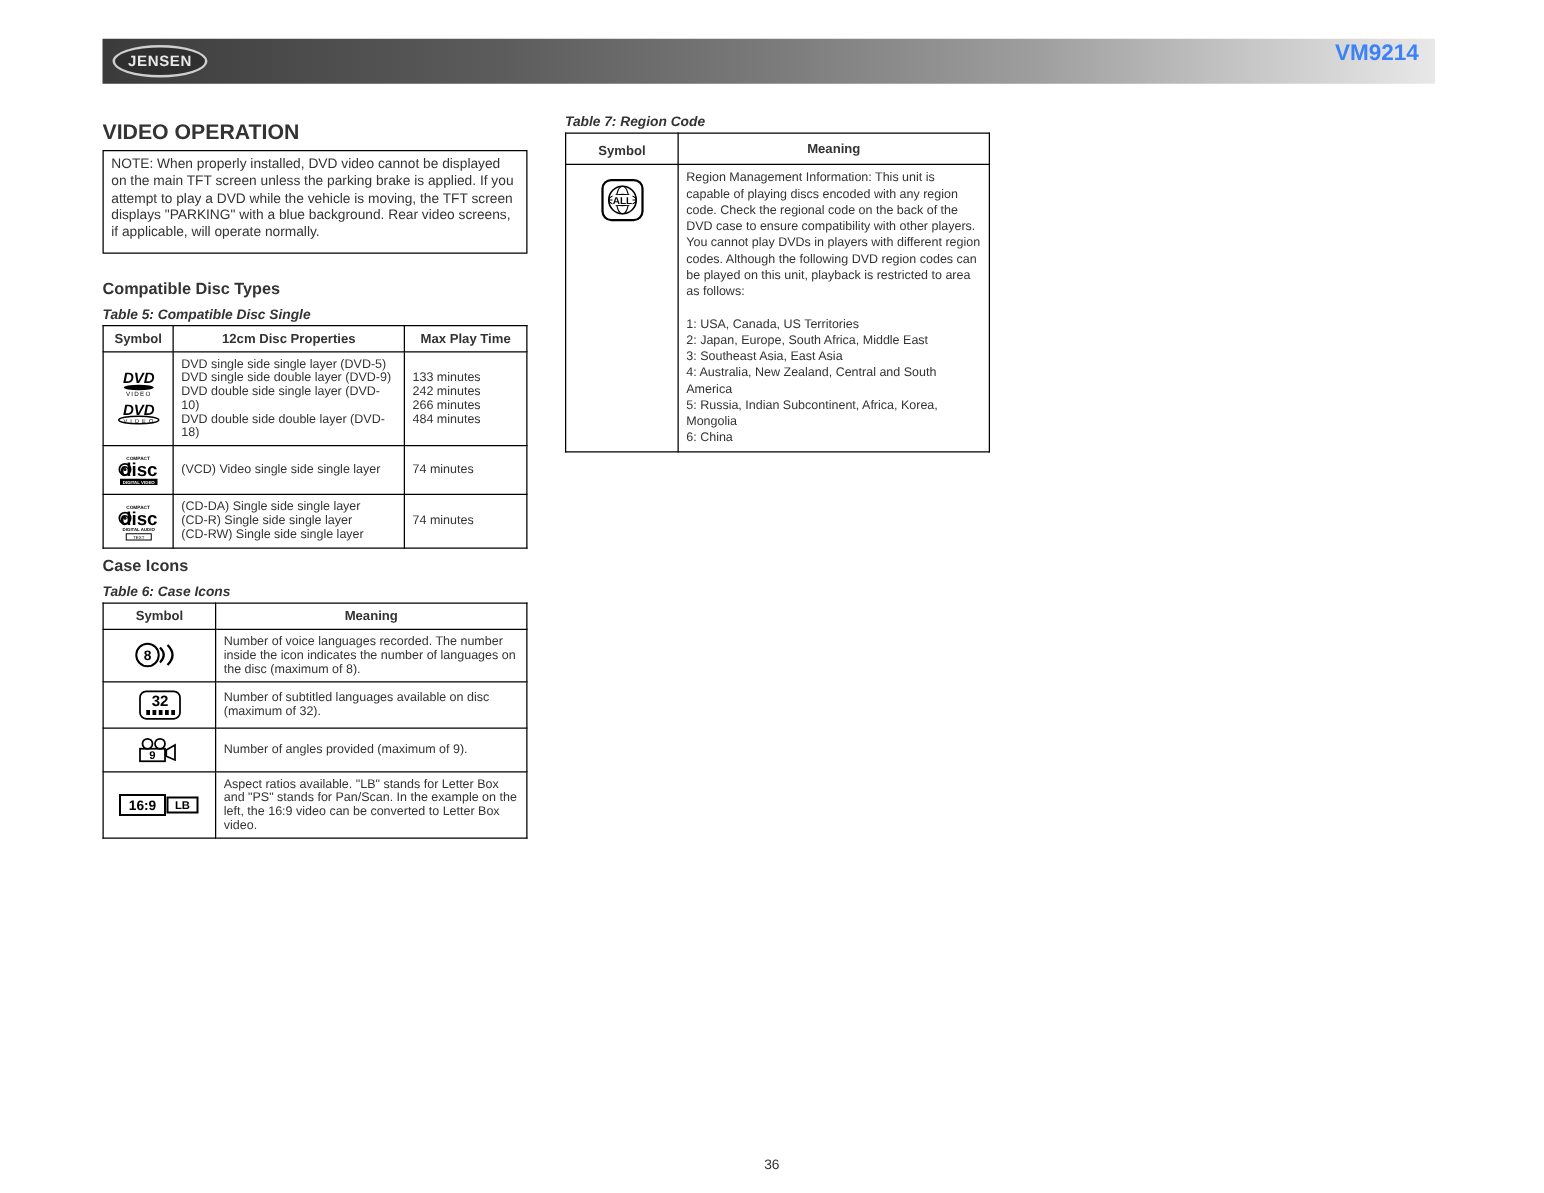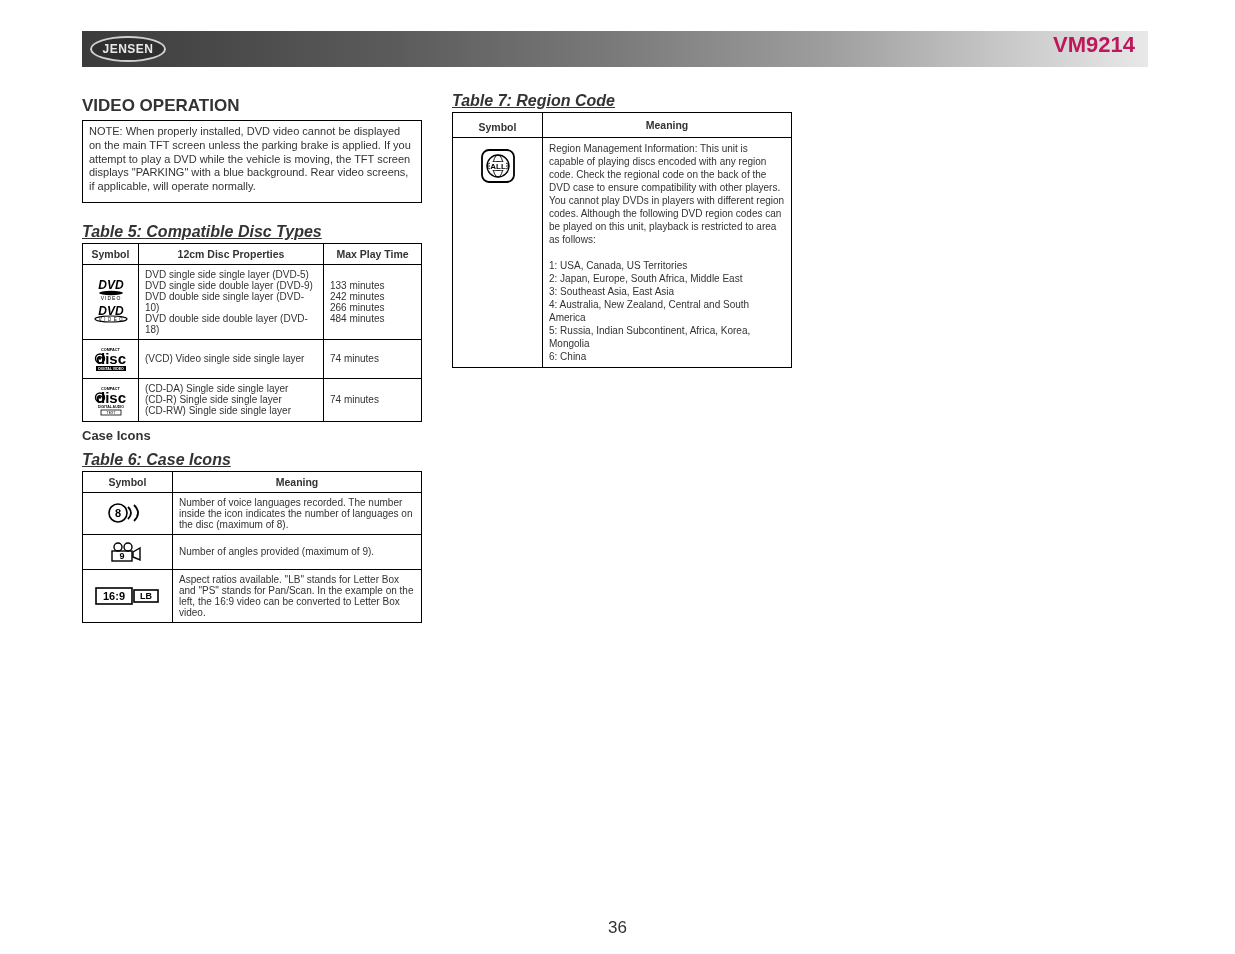--- a/index.html
+++ b/index.html
@@ -28,21 +28,21 @@
     border: 2px solid #cfcfcf;
     border-radius: 50%;
     display: flex; align-items: center; justify-content: center;
     background: #2f2f2f;
   }
   .logo-text {
     color: #e8e8e8; font-weight: bold; font-size: 12px; letter-spacing: 0.5px;
   }
   .model {
     position: absolute; top: 32px; right: 100px;
-    color: #be185d; font-size: 22px; font-weight: bold;
+    color: #3b82f6; font-size: 18px; font-weight: bold;
   }
 
   .page {
     position: absolute; top: 90px; left: 82px; width: 1066px;
   }
   .col-left { width: 340px; float: left; }
   .col-right { width: 340px; float: left; margin-left: 30px; }
 
   h1.section {
     font-size: 17px; font-weight: bold; margin: 6px 0 4px 0;
@@ -58,27 +58,27 @@
     border-collapse: collapse; width: 100%; font-size: 10.5px;
   }
   .tbl th, .tbl td {
     border: 1px solid #000; padding: 4px 6px; vertical-align: middle; text-align: left;
   }
   .tbl.compat td:nth-child(1) { width: 56px; text-align:center; padding:4px 2px;}
   .tbl.compat td:nth-child(3) { width: 98px; }
   .tbl.icons td:nth-child(1) { width: 90px; text-align:center; }
   .tbl.region td:nth-child(1) { width: 90px; text-align:center; vertical-align: top; padding-top:8px;}
   .hdr-row td { border-top-width:1px; border-bottom-width:1px; font-weight:bold; text-align:center;}
-  .caption { font-weight: bold; font-style: italic; font-size: 16px; margin: 8px 0 2px 0; text-decoration: underline; }
+  .caption { font-weight: bold; font-style: italic; font-size: 11px; margin: 8px 0 2px 0; }
 
   
   svg { display:block; margin:0 auto; }
 
   .pagenum {
-    position: absolute; bottom: 16px; width: 1235px; text-align: center; font-size: 17px; color:#333;
+    position: absolute; bottom: 16px; width: 1235px; text-align: center; font-size: 11px; color:#333;
   }
 </style>
 </head>
 <body>
 
 <div class="banner">
   <div class="logo-wrap">
     <div class="logo-oval">
       <span class="logo-text">JENSEN</span>
     </div>
@@ -86,21 +86,22 @@
 </div>
 <div class="model">VM9214</div>
 
 <div class="page">
   <div class="col-left">
     <h1 class="section">VIDEO OPERATION</h1>
     <div class="notebox">
       <p style="white-space:normal;">NOTE: When properly installed, DVD video cannot be displayed on the main TFT screen unless the parking brake is applied. If you attempt to play a DVD while the vehicle is moving, the TFT screen displays "PARKING" with a blue background. Rear video screens, if applicable, will operate normally.</p>
     </div>
 
-    <div class="caption">Table 5: Compatible Disc Types</div>
+    <h2 class="sub">Compatible Disc Types</h2>
+    <div class="caption">Table 5: Compatible Disc Single</div>
     <table class="tbl compat">
       <tbody>
           <tr class="hdr-row">
         <td>Symbol</td>
         <td>12cm Disc Properties</td>
         <td>Max Play Time</td>
       </tr>
       <tr>
         <td>
           <svg width="40" height="50" viewBox="0 0 40 50">
@@ -169,20 +170,34 @@
             <circle cx="12" cy="12" r="9" fill="none" stroke="#000" stroke-width="1.6"></circle>
             <text x="12" y="16" text-anchor="middle" font-size="11" font-weight="bold">8</text>
             <path d="M22 6 Q28 12 22 18" fill="none" stroke="#000" stroke-width="1.8"></path>
             <path d="M28 4 Q36 12 28 20" fill="none" stroke="#000" stroke-width="1.8"></path>
           </svg>
         </td>
         <td style="font-size:10px;">Number of voice languages recorded. The number inside the icon indicates the number of languages on the disc (maximum of 8).</td>
       </tr>
       <tr>
         <td>
+          <svg width="44" height="28" viewBox="0 0 44 28">
+            <rect x="6" y="3" width="32" height="22" rx="5" fill="none" stroke="#000" stroke-width="1.4"></rect>
+            <text x="22" y="15" text-anchor="middle" font-size="12" font-weight="bold">32</text>
+            <rect x="11" y="18" width="3" height="4"></rect>
+                <rect x="16" y="18" width="3" height="4"></rect>
+            <rect x="21" y="18" width="3" height="4"></rect>
+                <rect x="26" y="18" width="3" height="4"></rect>
+                <rect x="31" y="18" width="3" height="4"></rect>
+          </svg>
+        </td>
+        <td style="font-size:10px;">Number of subtitled languages available on disc (maximum of 32).</td>
+      </tr>
+      <tr>
+        <td>
           <svg width="44" height="26" viewBox="0 0 44 26">
             <circle cx="12" cy="8" r="4" fill="none" stroke="#000" stroke-width="1.4"></circle>
             <circle cx="22" cy="8" r="4" fill="none" stroke="#000" stroke-width="1.4"></circle>
             <rect x="6" y="12" width="20" height="10" fill="none" stroke="#000" stroke-width="1.4"></rect>
             <text x="16" y="20" text-anchor="middle" font-size="9" font-weight="bold">9</text>
             <path d="M27 13 L34 9 L34 21 L27 18 Z" fill="none" stroke="#000" stroke-width="1.4"></path>
           </svg>
         </td>
         <td style="font-size:10px;">Number of angles provided (maximum of 9).</td>
       </tr>

